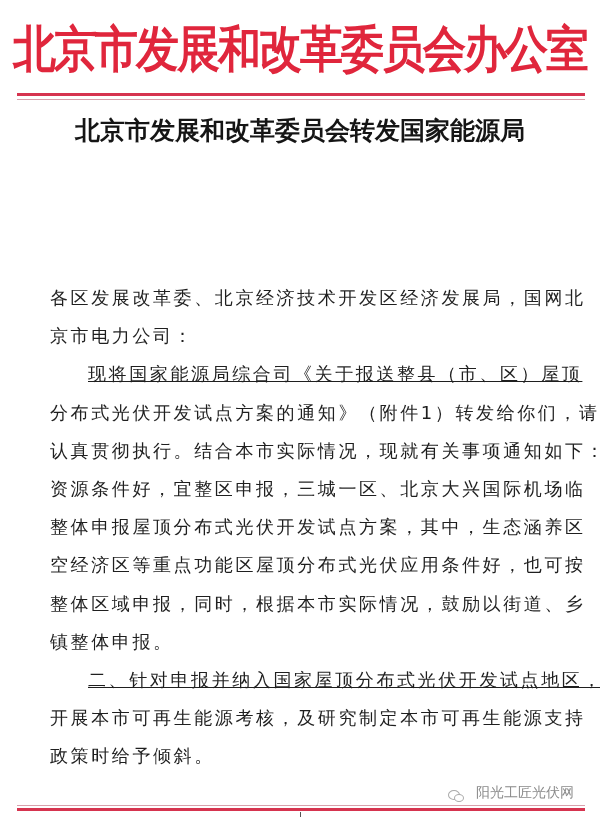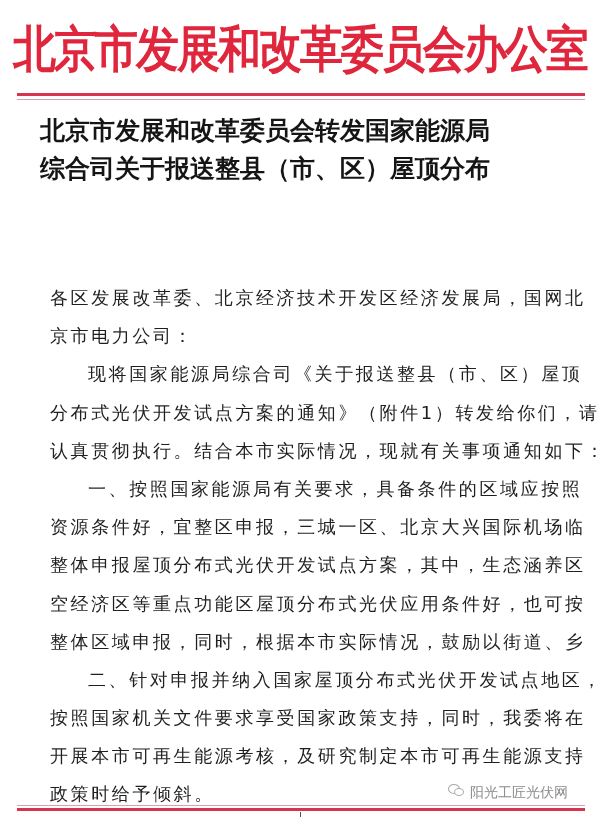--- a/index.html
+++ b/index.html
@@ -42,21 +42,21 @@
       left: 17px;
       width: 568px;
       height: 1px;
       background: #d9a0ac;
     }
     .doc-title {
       position: absolute;
       left: 40px;
       top: 112px;
       width: 520px;
-      text-align: left;
+      text-align: center;
       font-family: "DejaVu Serif", "Liberation Serif", serif;
       font-size: 25px;
       font-weight: bold;
       line-height: 38px;
       color: #151515;
     }
     .doc-title div {
       white-space: nowrap;
     }
     .body-text {
@@ -69,32 +69,33 @@
       line-height: 38.2px;
       color: #1f1f1f;
       letter-spacing: 2.6px;
     }
     .body-text .line {
       white-space: nowrap;
       height: 38.2px;
     }
     .body-text .indent {
       padding-left: 38px;
+      text-decoration: underline;
     }
     .watermark {
       position: absolute;
       left: 448px;
       top: 784px;
       font-family: "DejaVu Sans", "Liberation Sans", sans-serif;
       font-size: 14px;
       color: #8a8a8a;
       white-space: nowrap;
       display: flex;
-      align-items: flex-start;
-      gap: 6px;
+      align-items: flex-end;
+      gap: 12px;
     }
     .wechat-icon {
       width: 16px;
       height: 12px;
       position: relative;
       display: inline-block;
     }
     .wechat-icon .b1 {
       position: absolute; left: 0; top: 0;
       width: 10px; height: 8px;
@@ -118,36 +119,34 @@
 </head>
 <body>
 
 <div class="masthead">北京市发展和改革委员会办公室</div>
 
 <div class="red-rule" style="top:93px;"></div>
 <div class="thin-rule" style="top:99px;"></div>
 
 <div class="doc-title">
   <div>北京市发展和改革委员会转发国家能源局</div>
-  <div>综合司关于报送整县（市、区）屋顶分布</div>
 </div>
 
 <div class="body-text">
   <div class="line">各区发展改革委、北京经济技术开发区经济发展局，国网北</div>
   <div class="line">京市电力公司：</div>
   <div class="line indent">现将国家能源局综合司《关于报送整县（市、区）屋顶</div>
   <div class="line">分布式光伏开发试点方案的通知》（附件1）转发给你们，请</div>
   <div class="line">认真贯彻执行。结合本市实际情况，现就有关事项通知如下：</div>
-  <div class="line indent">一、按照国家能源局有关要求，具备条件的区域应按照</div>
   <div class="line">资源条件好，宜整区申报，三城一区、北京大兴国际机场临</div>
   <div class="line">整体申报屋顶分布式光伏开发试点方案，其中，生态涵养区</div>
   <div class="line">空经济区等重点功能区屋顶分布式光伏应用条件好，也可按</div>
   <div class="line">整体区域申报，同时，根据本市实际情况，鼓励以街道、乡</div>
+  <div class="line">镇整体申报。</div>
   <div class="line indent">二、针对申报并纳入国家屋顶分布式光伏开发试点地区，</div>
-  <div class="line">按照国家机关文件要求享受国家政策支持，同时，我委将在</div>
   <div class="line">开展本市可再生能源考核，及研究制定本市可再生能源支持</div>
   <div class="line">政策时给予倾斜。</div>
 </div>
 
 <div class="watermark">
   <span class="wechat-icon">
     <span class="b1"></span>
       <span class="b2"></span>
   </span>
   <span>阳光工匠光伏网</span>

